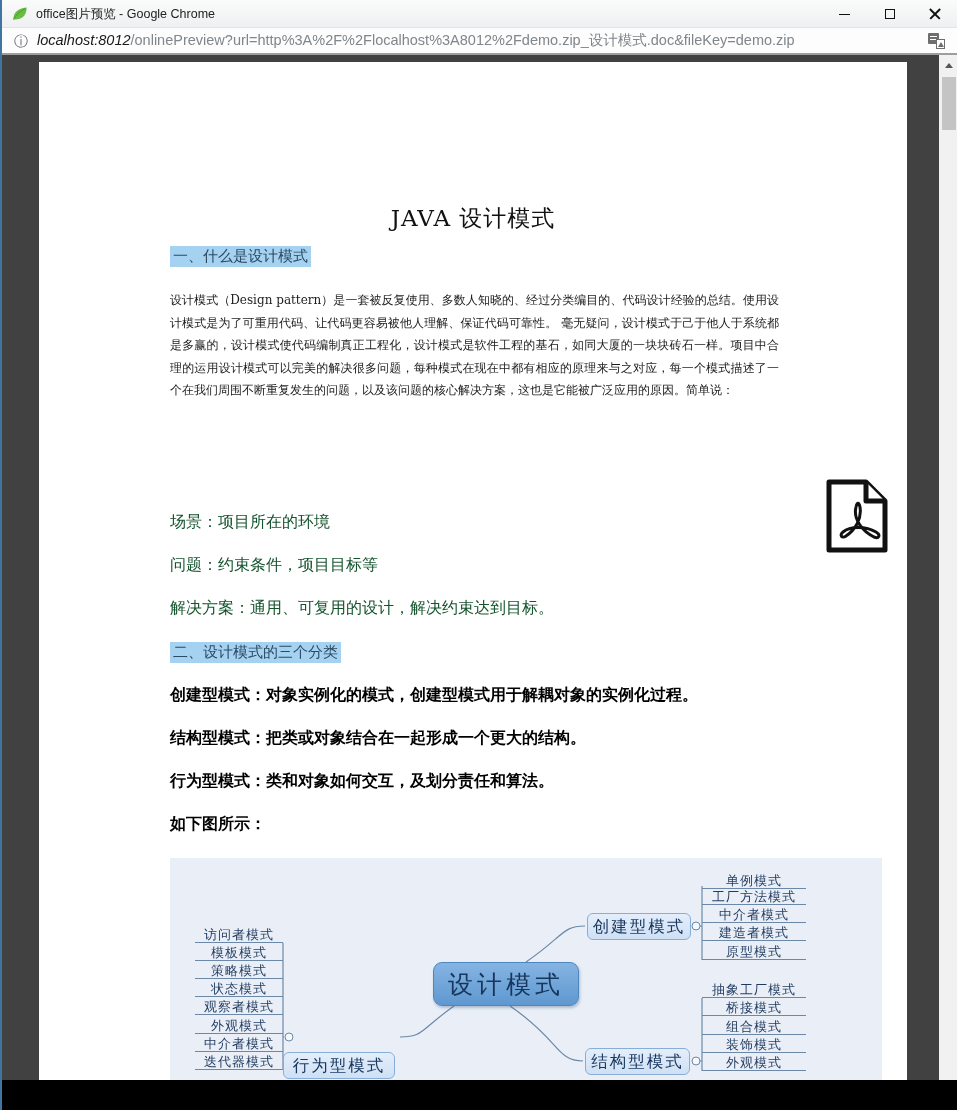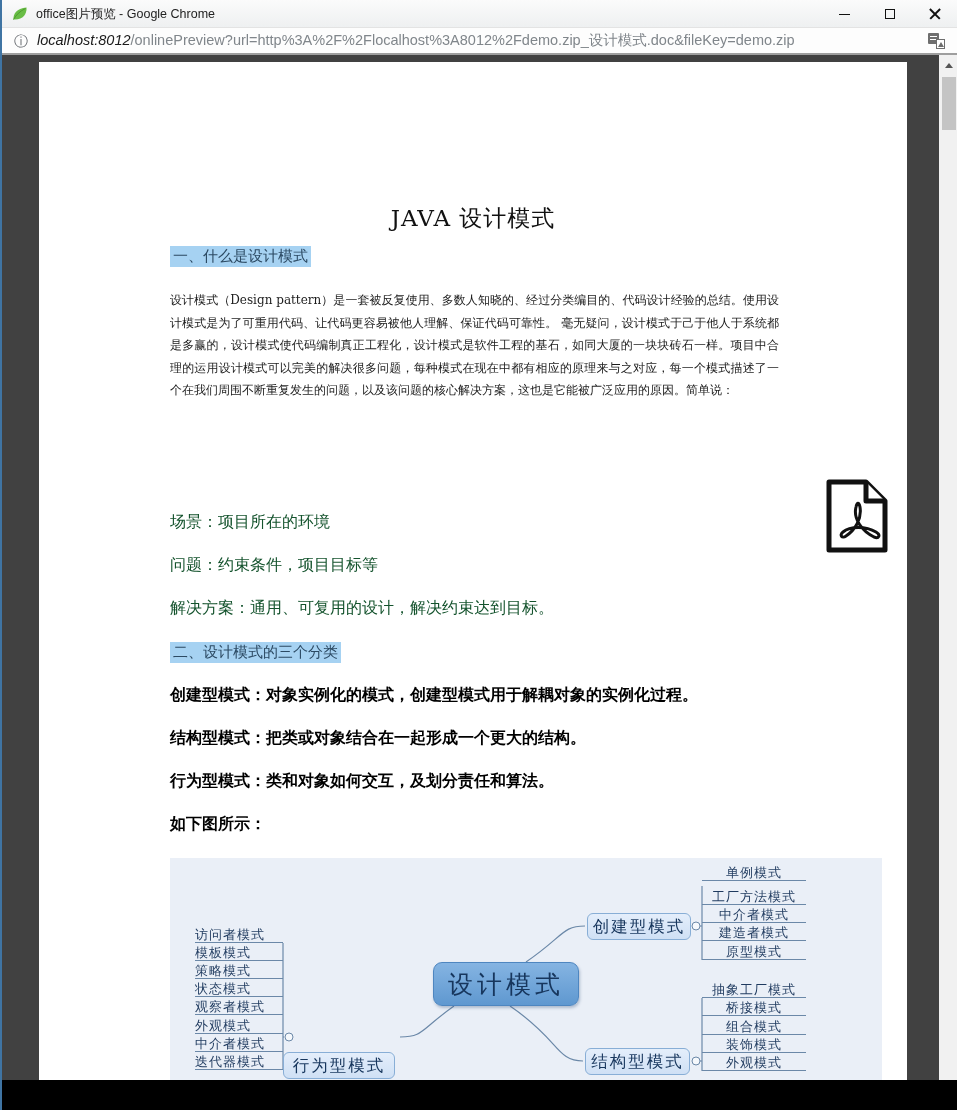--- a/index.html
+++ b/index.html
@@ -58,21 +58,21 @@
   .mm-center { position:absolute; left:263px; top:104px; width:146px; height:44px; border-radius:9px;
     background:linear-gradient(#85b4e2,#5f98d0); border:1px solid #4e86c0; color:#17365d;
     font-size:25px; display:flex; align-items:center; justify-content:center; letter-spacing:4px;
     box-shadow:1px 2px 3px rgba(60,90,130,.35); }
   .mm-branch { position:absolute; height:27px; border-radius:6px; background:linear-gradient(#e4eefb,#cfe0f5);
     border:1px solid #88aed6; color:#17365d; font-size:16.5px; display:flex; align-items:center; justify-content:center;
     letter-spacing:2px; }
   .mm-behavioral { left:113px; top:166px; width:112px;margin-top:28px; }
   .mm-creational { left:417px; top:55px;  width:104px; }
   .mm-structural { left:415px; top:190px; width:105px; }
-  .mm-leaf { position:absolute; height:17px; font-size:13px; color:#1f3a5f; 
+  .mm-leaf { position:absolute; height:17px; font-size:13px; color:#1f3a5f; text-align:center;
     border-bottom:1px solid #6b88a8; white-space:nowrap; letter-spacing:1px; }
   .mm-leaf.left  { left:25px;  width:88px; }
   .mm-leaf.right { left:532px; width:104px; text-align:center; }
 
   
   .pdf-btn { position:absolute; left:785px; top:415px; width:66px; height:78px; background:#fff; cursor:pointer; }
 
   
   .scrollbar { position:absolute; left:937px; top:55px; width:20px; height:1025px; background:#f1f1f1; }
   .sb-up { position:absolute; left:6px; top:8px; width:0; height:0;
@@ -161,21 +161,21 @@
 
         <div class="mm-leaf left" style="top:68px">访问者模式</div>
         <div class="mm-leaf left" style="top:86px">模板模式</div>
         <div class="mm-leaf left" style="top:104px">策略模式</div>
         <div class="mm-leaf left" style="top:122px">状态模式</div>
         <div class="mm-leaf left" style="top:140px">观察者模式</div>
         <div class="mm-leaf left" style="top:159px">外观模式</div>
         <div class="mm-leaf left" style="top:177px">中介者模式</div>
         <div class="mm-leaf left" style="top:195px">迭代器模式</div>
 
-        <div class="mm-leaf right" style="top:6px">单例模式</div>
+        <div class="mm-leaf right" style="top:14px">单例模式</div>
         <div class="mm-leaf right" style="top:30px">工厂方法模式</div>
         <div class="mm-leaf right" style="top:48px">中介者模式</div>
         <div class="mm-leaf right" style="top:66px">建造者模式</div>
         <div class="mm-leaf right" style="top:85px">原型模式</div>
 
         <div class="mm-leaf right" style="top:123px">抽象工厂模式</div>
         <div class="mm-leaf right" style="top:141px">桥接模式</div>
         <div class="mm-leaf right" style="top:160px">组合模式</div>
         <div class="mm-leaf right" style="top:178px">装饰模式</div>
         <div class="mm-leaf right" style="top:196px">外观模式</div>

